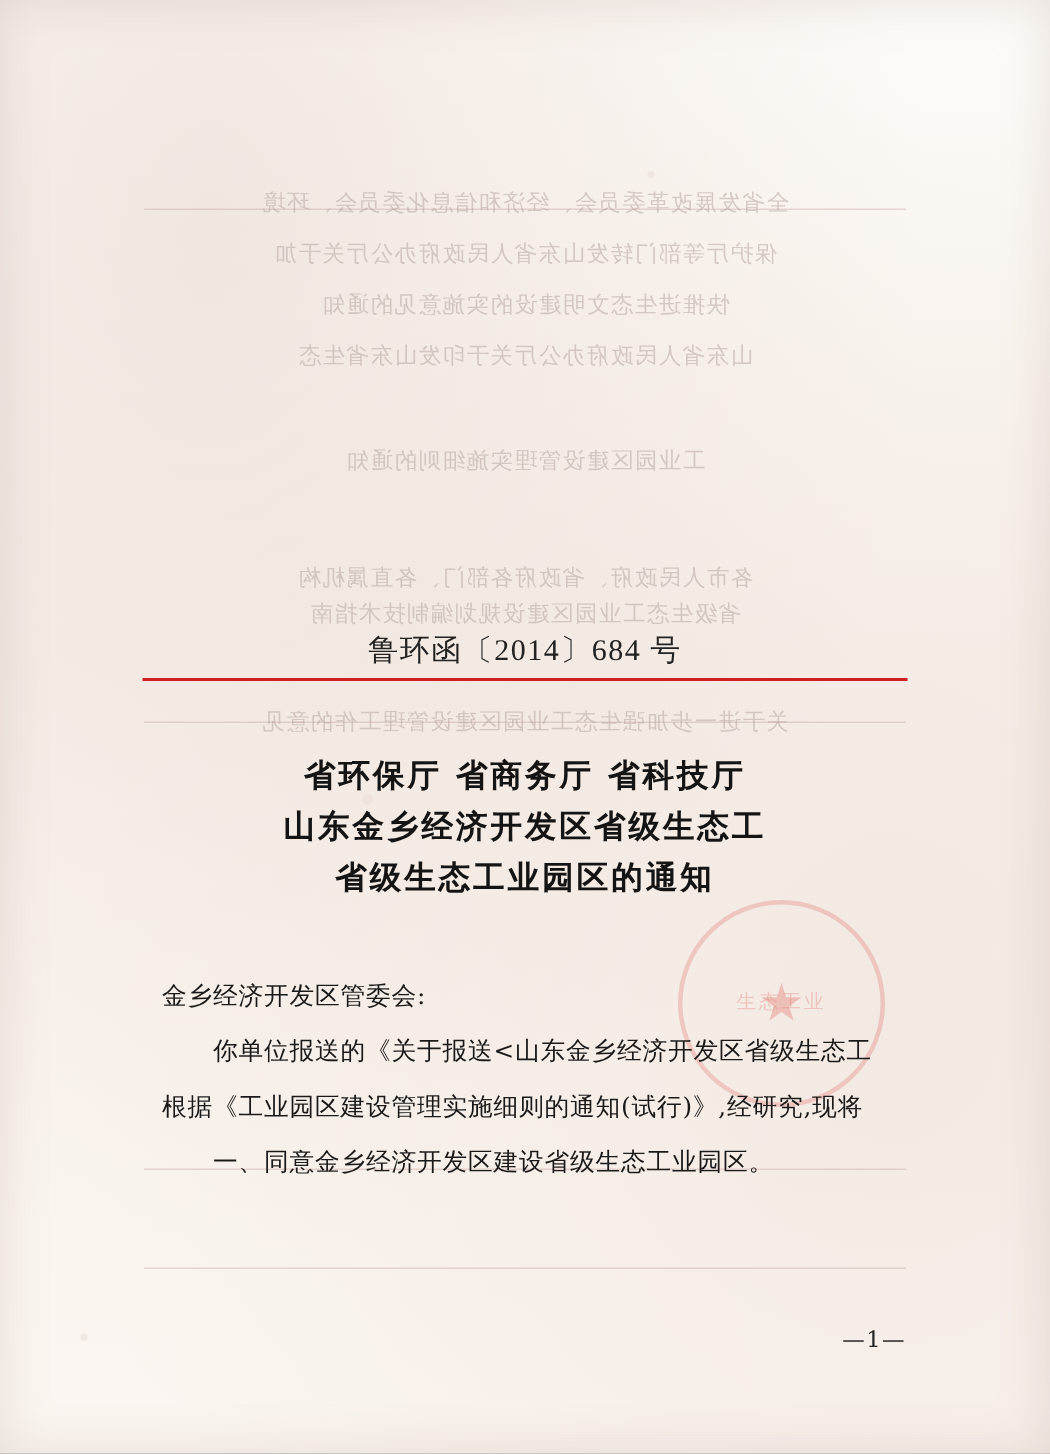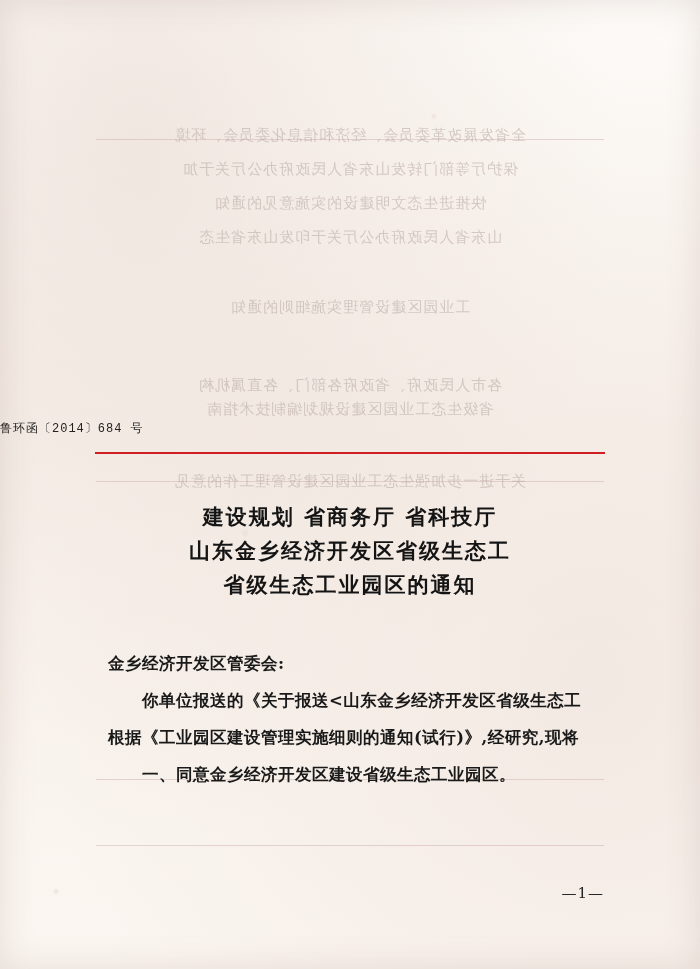--- a/index.html
+++ b/index.html
@@ -68,24 +68,24 @@
     font-weight: bold;
     font-size: 44px;
     line-height: 50px;
     letter-spacing: 6px;
     text-shadow: 0 0 1px rgba(207,31,34,0.5);
   }
   .doc-number {
     position: absolute;
     left: 0; right: 0;
     top: 420px;
-    text-align: left;
+    text-align: center;
     color: #222;
-    font-family: Liberation Mono, monospace;
-    font-size: 12px;
+    font-family: Liberation Serif, serif;
+    font-size: 20px;
     letter-spacing: 1px;
   }
   .red-rule {
     position: absolute;
     left: 95px;
     right: 95px;
     top: 452px;
     height: 2px;
     background: #cf1f22;
   }
@@ -105,21 +105,20 @@
     line-height: 34px;
     letter-spacing: 2px;
   }
 
   
   .body-block {
     position: absolute;
     left: 108px;
     right: 100px;
     top: 645px;
-    font-weight: bold;
   }
   .body-line {
     color: #191919;
     font-family: "DejaVu Serif", serif;
     font-size: 16.5px;
     line-height: 37px;
     letter-spacing: 0.5px;
     white-space: nowrap;
   }
   .indent-2 { padding-left: 34px; }
@@ -191,27 +190,30 @@
   <div class="bleed" style="top:290px;">工业园区建设管理实施细则的通知</div>
   <div class="bleed" style="top:368px;">各市人民政府、省政府各部门、各直属机构</div>
   <div class="bleed" style="top:392px;">省级生态工业园区建设规划编制技术指南</div>
   <div class="bleed" style="top:464px;">关于进一步加强生态工业园区建设管理工作的意见</div>
 
   <div class="rule" style="top:139px;"></div>
   <div class="rule" style="top:481px;"></div>
   <div class="rule" style="top:779px;"></div>
   <div class="rule" style="top:845px;"></div>
 
+  <div class="seal">
+    <div class="seal-text">生态工业</div>
+  </div>
 
 
   <div class="doc-number">鲁环函〔2014〕684 号</div>
   <div class="red-rule"></div>
 
   <div class="title-block">
-    <div class="title-line">建设规划  省商务厅  省科技厅</div>
+    <div class="title-line">省环保厅  省商务厅  省科技厅</div>
     <div class="title-line">山东金乡经济开发区省级生态工</div>
     <div class="title-line">省级生态工业园区的通知</div>
   </div>
 
   <div class="body-block">
     <div class="body-line">金乡经济开发区管委会:</div>
     <div class="body-line indent-2">你单位报送的《关于报送&lt;山东金乡经济开发区省级生态工</div>
     <div class="body-line">根据《工业园区建设管理实施细则的通知(试行)》,经研究,现将</div>
     <div class="body-line indent-2">一、同意金乡经济开发区建设省级生态工业园区。</div>
   </div>

